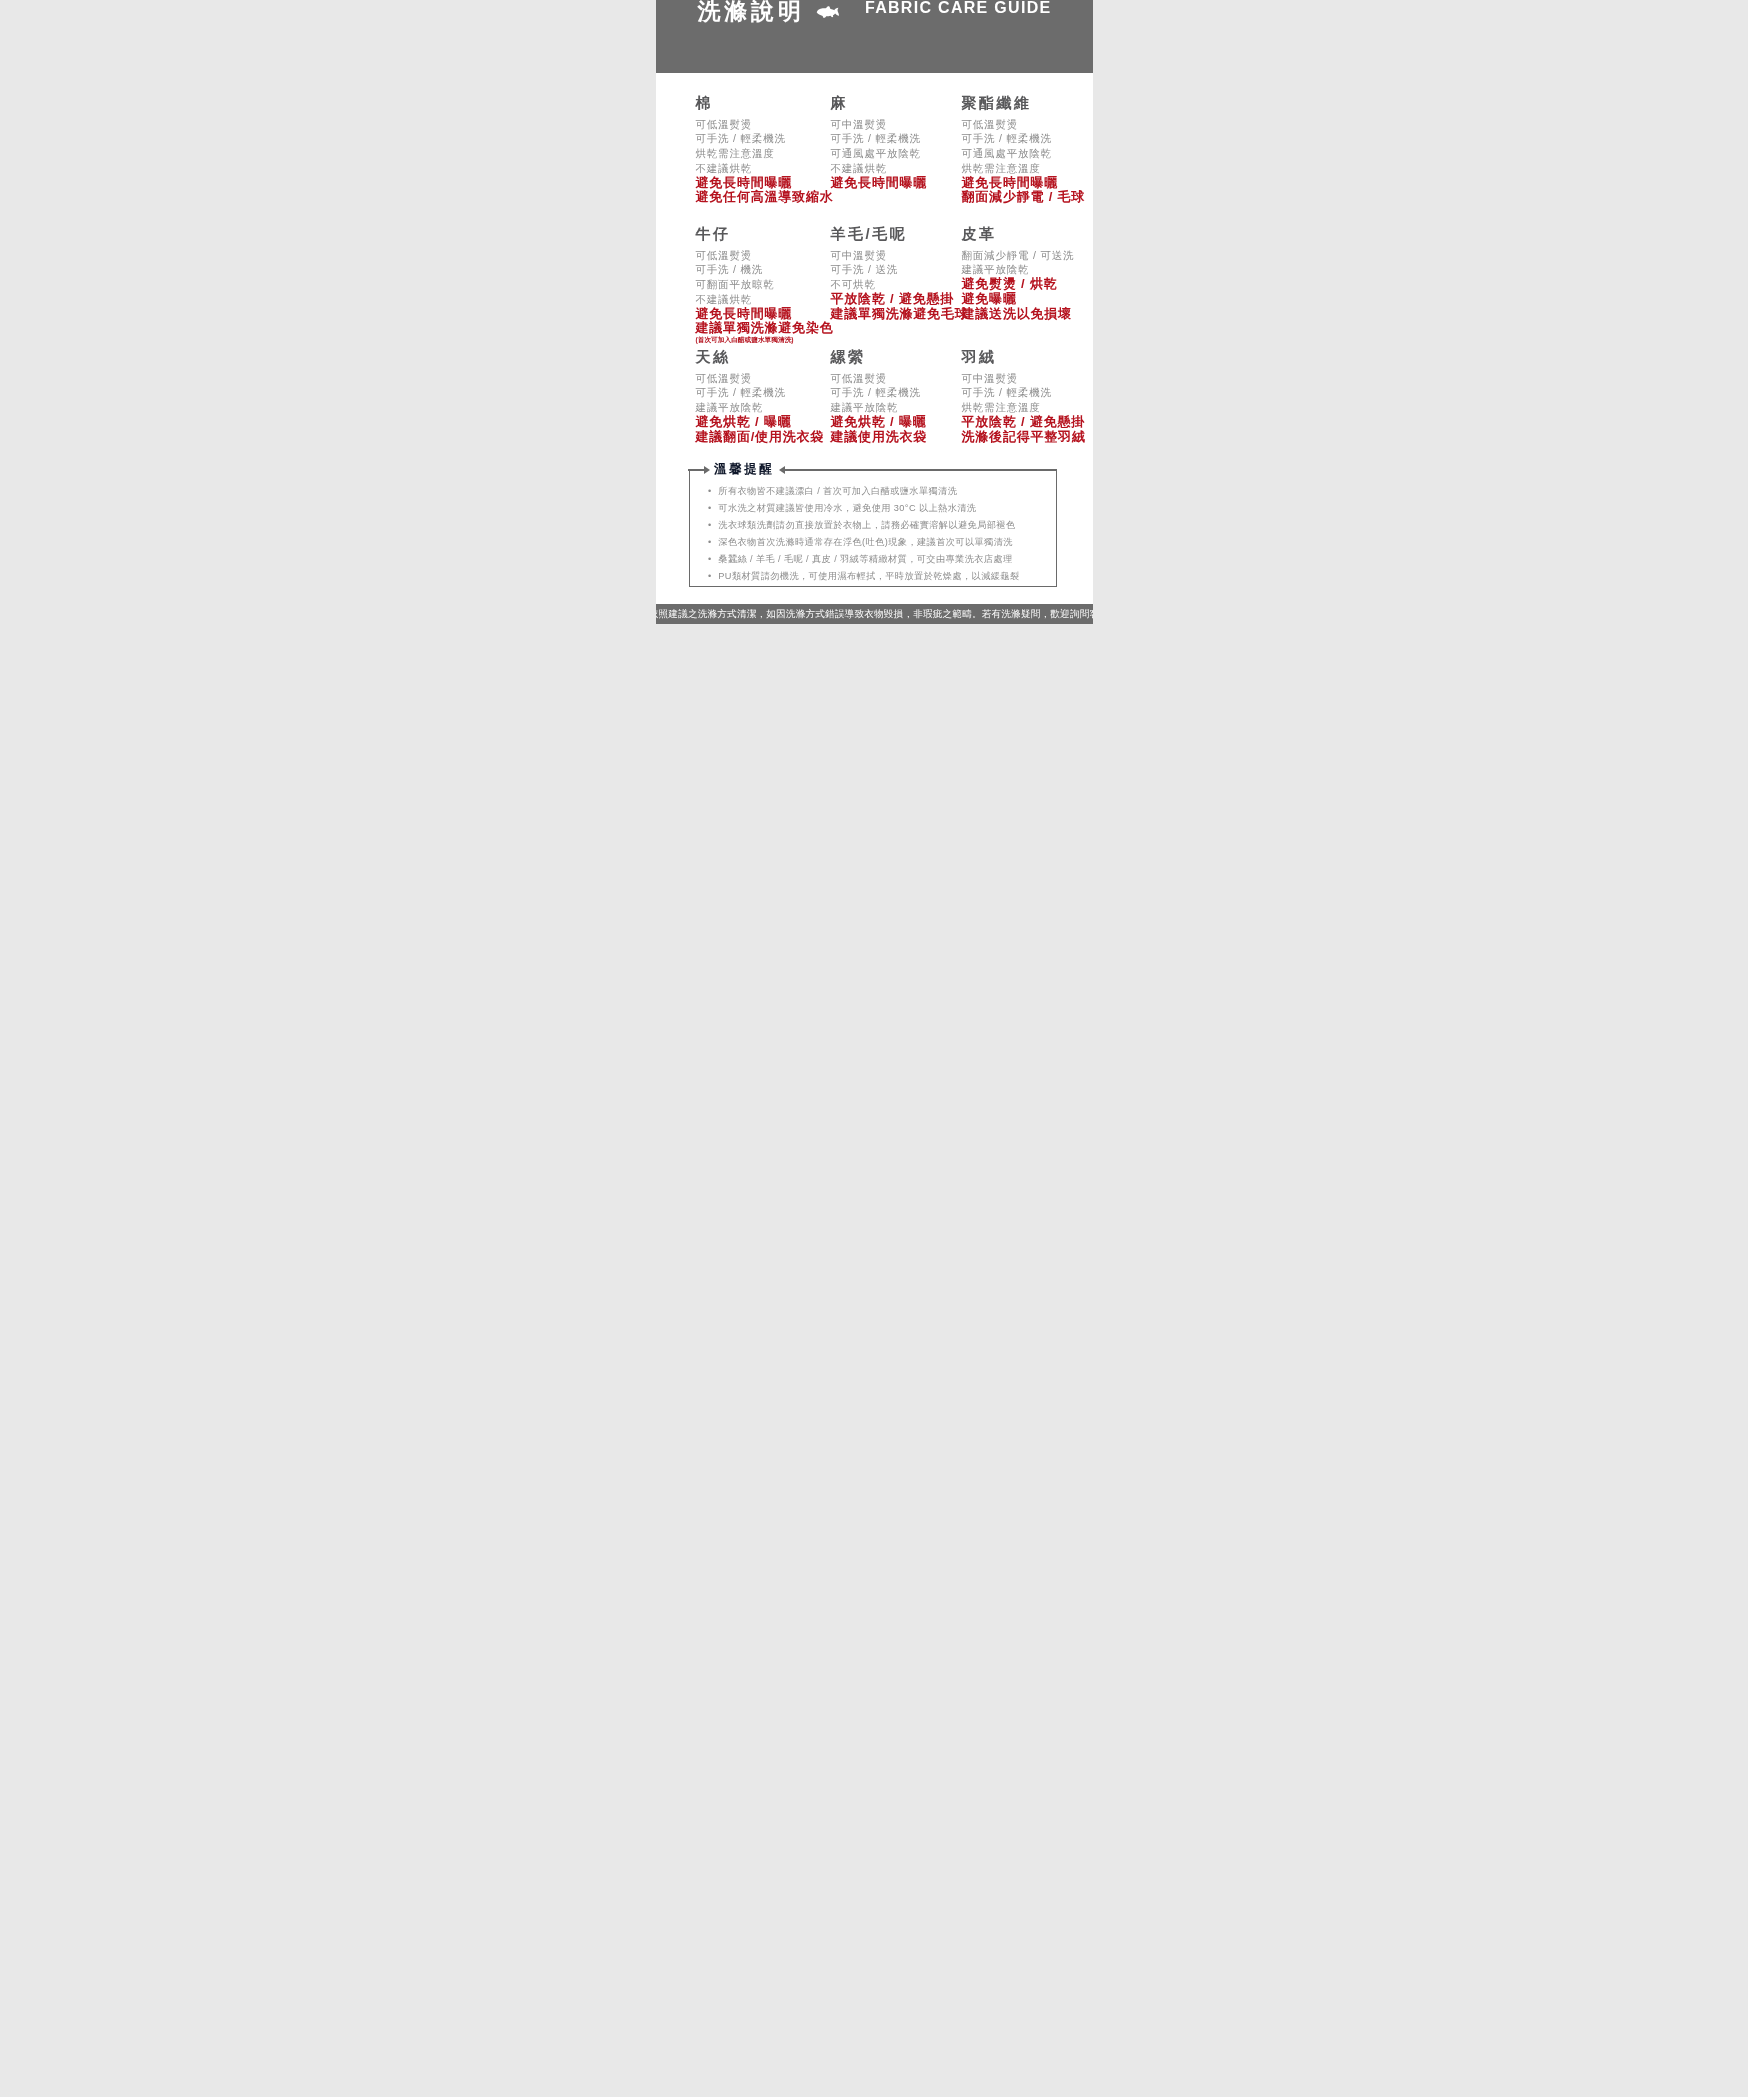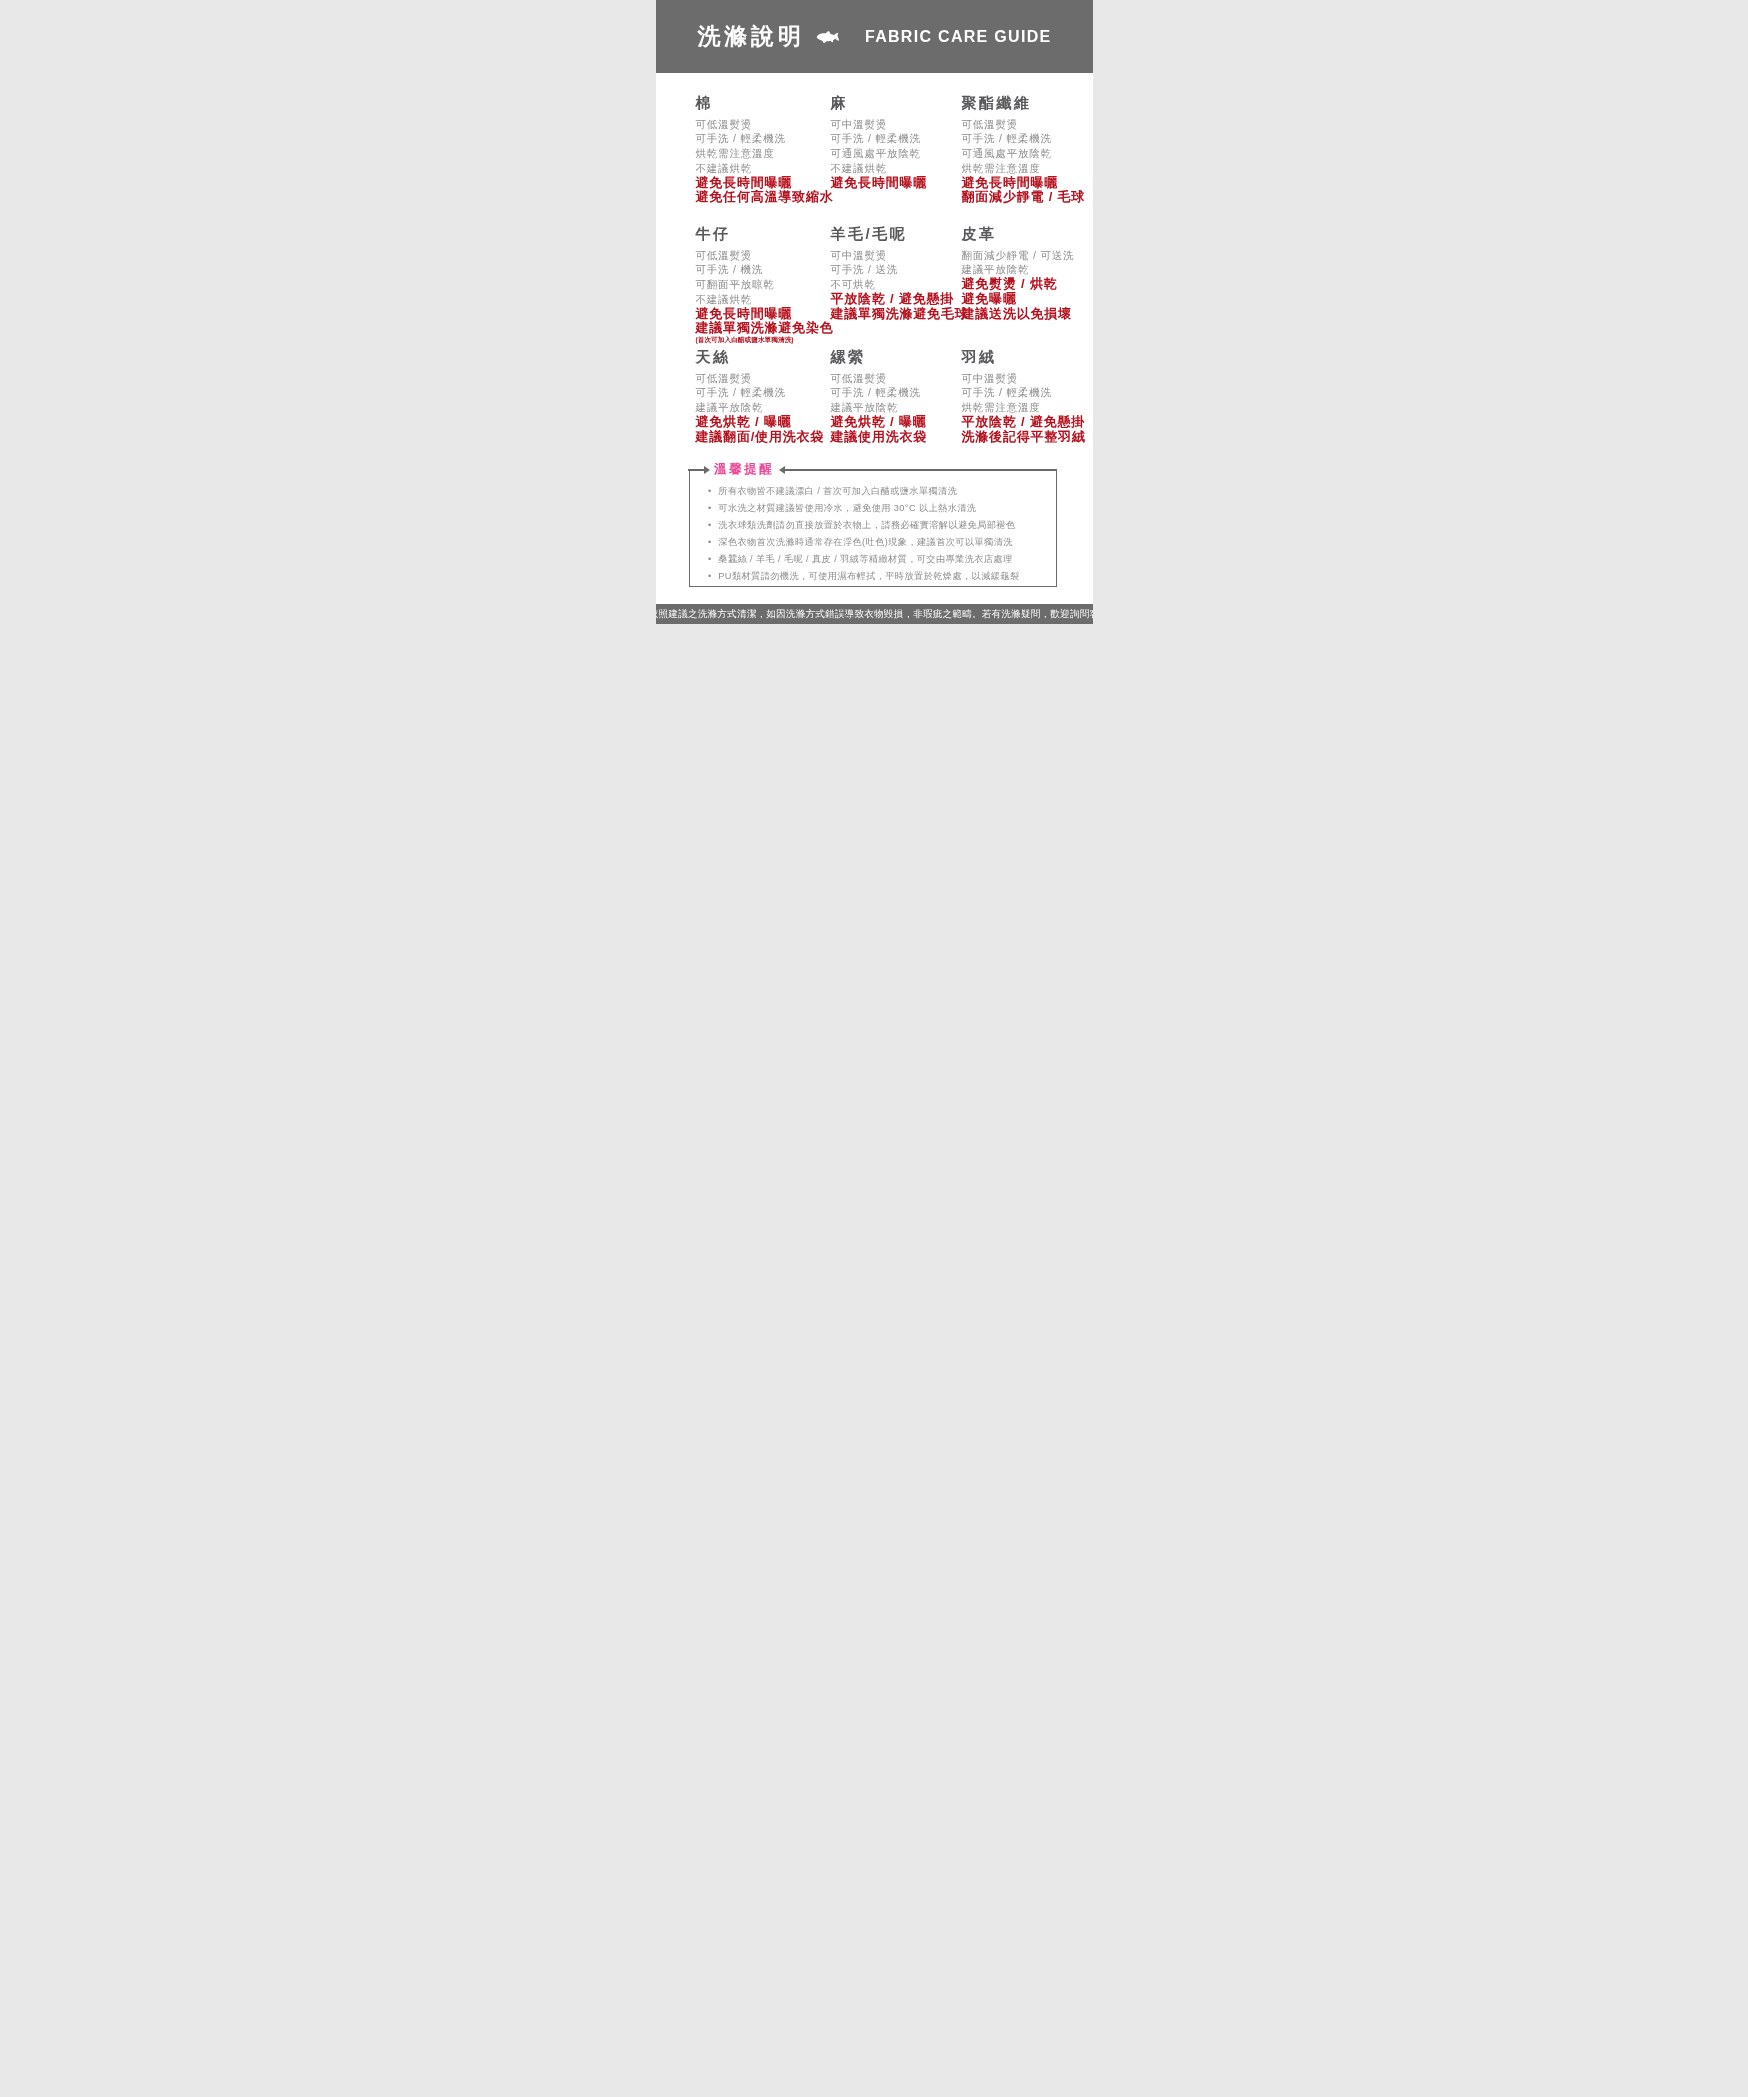--- a/index.html
+++ b/index.html
@@ -4,21 +4,21 @@
 <style>
   html,body { margin:0; padding:0; background:#e8e8e8; }
   .page {
     width:437px; height:624px; margin:0 auto; position:relative;
     background:#ffffff; overflow:hidden;
     font-family:"Liberation Sans","DejaVu Sans",sans-serif;
   }
   
   .header {
     position:absolute; top:0; left:0; right:0; height:73px;
-    background:#6c6c6c; display:flex; align-items:center;
+    background:#6c6c6c; display:flex; align-items:flex-start;
     justify-content:space-between; padding:0 41px 0 42px; box-sizing:border-box;
   }
   .header-left { display:flex; align-items:center; gap:11.7px; }
   .page-title { color:#ffffff; font-size:23px; font-weight:bold; letter-spacing:3.8px; line-height:1; white-space:nowrap; }
   .fish svg { width:24px; height:13.4px; display:block; }
   .page-subtitle { color:#ffffff; font-size:16px; font-weight:800; letter-spacing:1.3px; line-height:1; white-space:nowrap; }
   
   .grid {
     position:absolute; top:94px; left:40px; right:21px;
     display:grid; grid-template-columns:135px 131px 1fr;
@@ -33,21 +33,21 @@
   .line.normal  { font-size:10.5px; line-height:14.7px; letter-spacing:0.8px; color:#8c8c8c; font-weight:500; }
   .line.warning { font-size:13px; line-height:14.7px; letter-spacing:0.8px; color:#b5121e; font-weight:700; }
   .line.note    { font-size:6.7px; line-height:8.8px; letter-spacing:0; color:#b5121e; font-weight:700; }
   
   .reminder {
     position:absolute; left:33px; top:470px; width:368px; height:117px;
     border:1.3px solid #6a6a6a; border-top:none; box-sizing:border-box;
   }
   .reminder-title {
     position:absolute; top:-6.7px; left:22px; font-size:12.6px; font-weight:bold;
-    letter-spacing:2.5px; color:#ec4899; line-height:1; white-space:nowrap; background:#ffffff; padding:0 2.5px;
+    letter-spacing:2.5px; color:#0f172a; line-height:1; white-space:nowrap; background:#ffffff; padding:0 2.5px;
   }
   .arrow-line-left  { position:absolute; top:-0.8px; left:-1.3px; width:17px; height:1.7px; background:#6a6a6a; }
   .arrow-head-right { position:absolute; top:-4.2px; left:14.3px; width:0; height:0;
                       border-left:6.3px solid #6a6a6a; border-top:4.2px solid transparent; border-bottom:4.2px solid transparent; }
   .arrow-head-left  { position:absolute; top:-4.2px; left:89px; width:0; height:0;
                       border-right:6.3px solid #6a6a6a; border-top:4.2px solid transparent; border-bottom:4.2px solid transparent; }
   .arrow-line-right { position:absolute; top:-0.8px; left:95px; right:-1.3px; height:1.7px; background:#6a6a6a; }
   .bullets { margin:0; padding:12.6px 6.3px 0 18.5px; list-style:none; }
   .bullet { display:flex; align-items:flex-start; font-size:9.2px; line-height:17px;
             color:#8c8c8c; font-weight:500; letter-spacing:0.4px; white-space:nowrap; }

